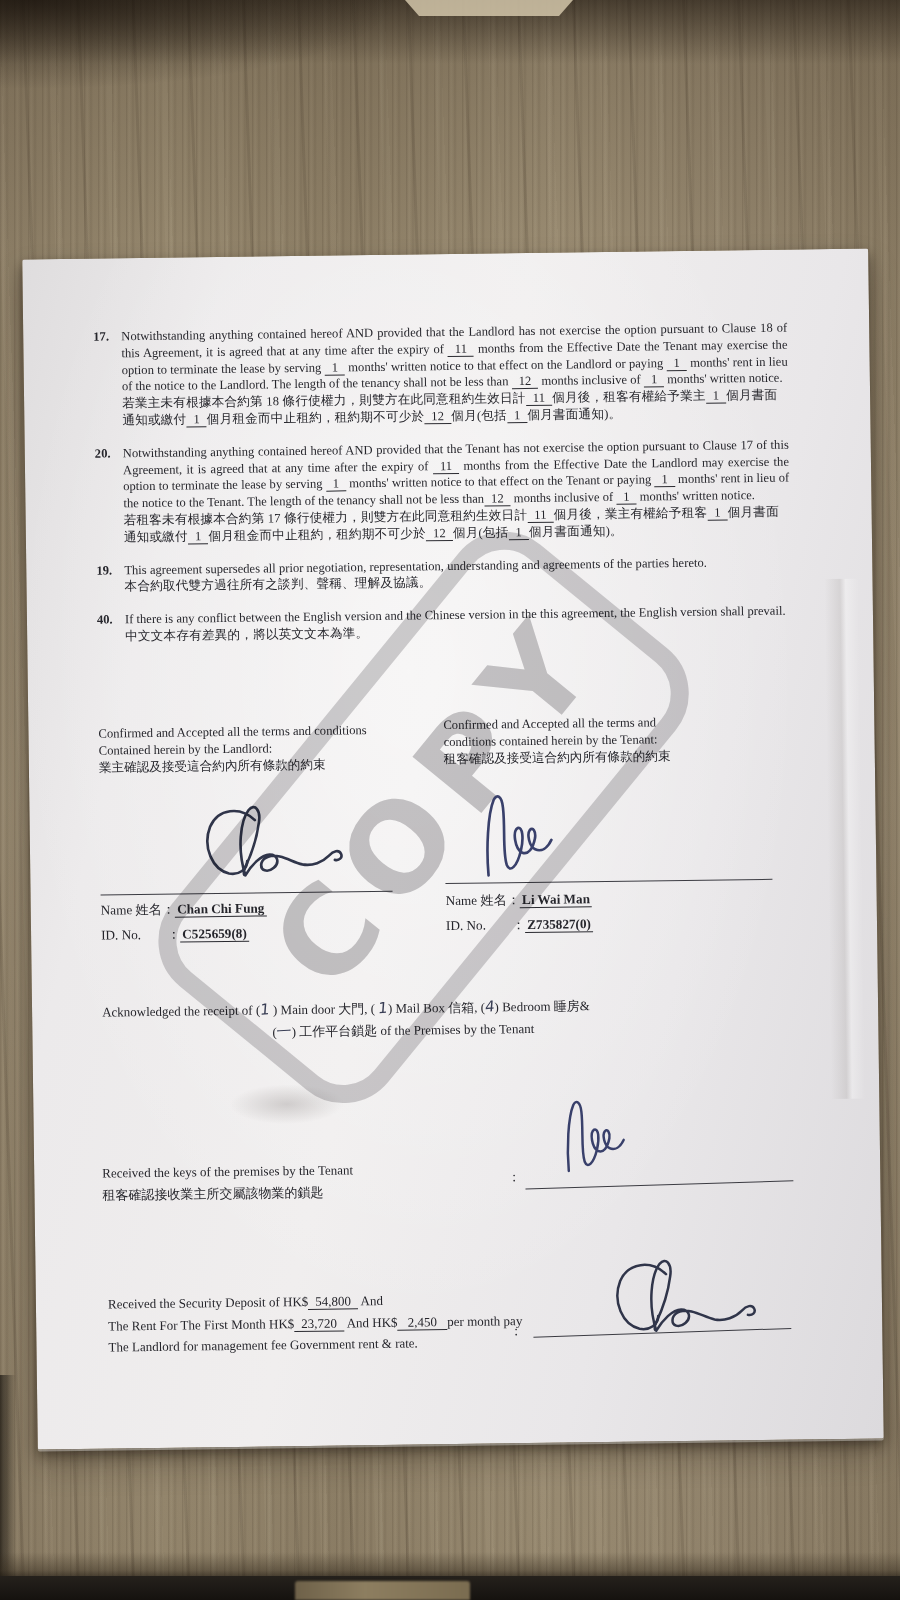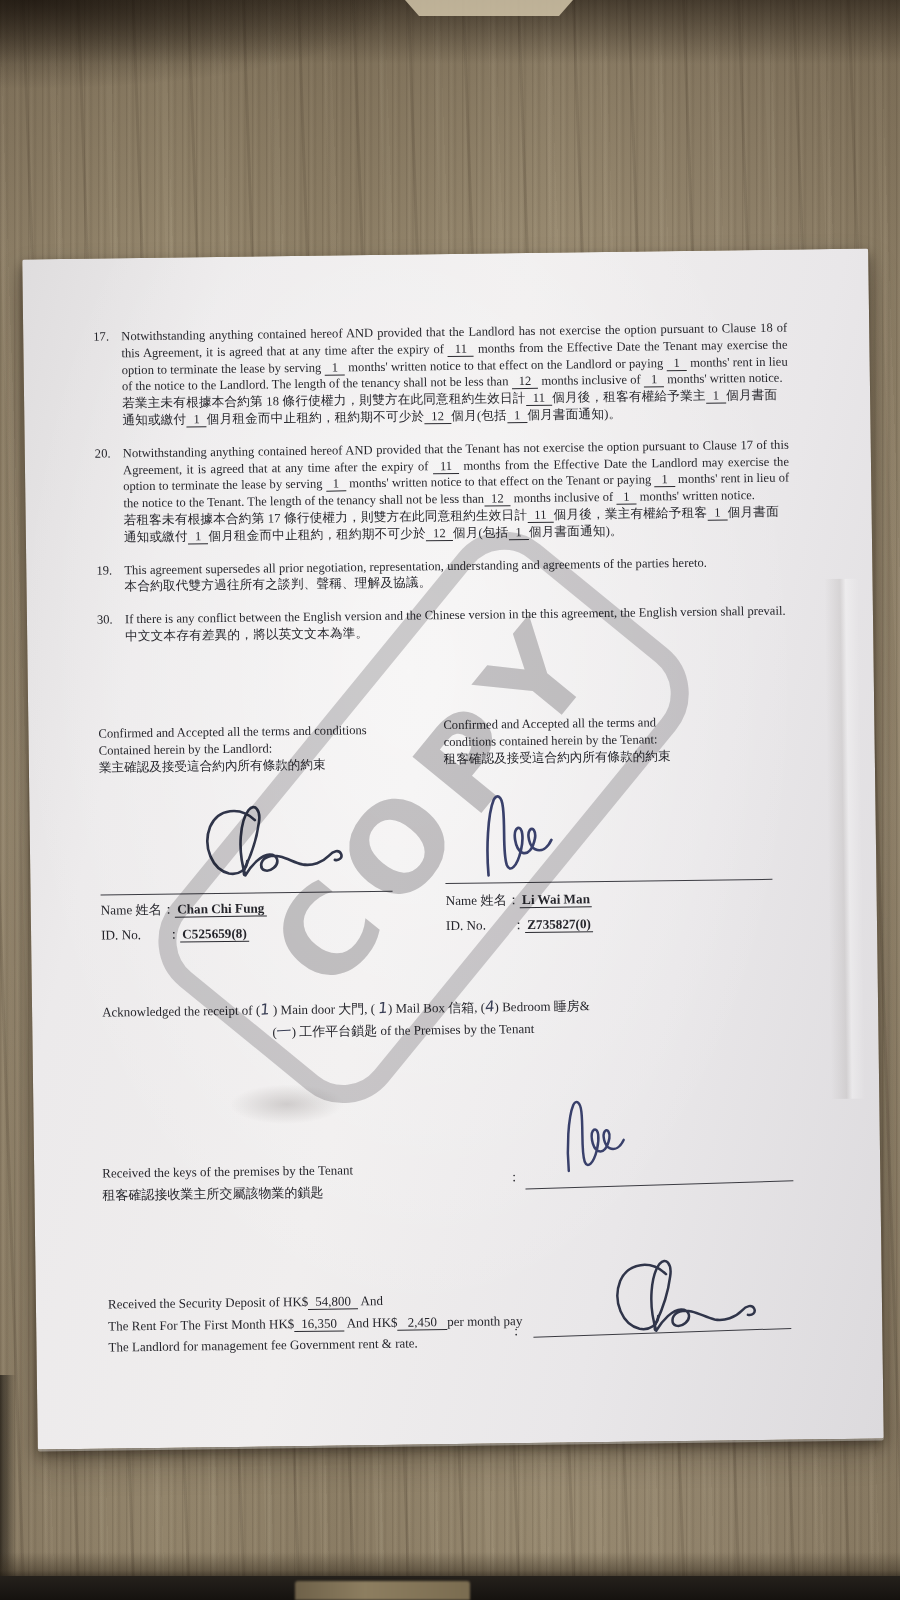--- a/index.html
+++ b/index.html
@@ -54,21 +54,21 @@
     display:flex; align-items:center; justify-content:center; z-index:5; }
   .stamp-text { font-family:"DejaVu Sans","Liberation Sans",sans-serif; font-weight:bold;
     font-size:122px; letter-spacing:16px; color:rgba(136,132,138,0.45);
     padding-left:42px; white-space:nowrap; }
 
   
   .content { position:absolute; inset:0; z-index:2; }
   .clauses { position:absolute; left:70px; top:70px; width:694px; }
   .clause { position:relative; padding-left:28px; margin-bottom:16px;
     font-size:12.6px; line-height:16.8px; }
-  .clause .num { position:absolute; left:0; top:0; }
+  .clause .num { position:absolute; left:0; top:0;font-weight:bold; }
   .clause .en { text-align:justify; }
   .clause .zh { text-align:left; letter-spacing:0.2px; }
 
   .fill { font-weight:normal; border-bottom:1.2px solid #2a2a30; padding:0 7px; white-space:nowrap;margin-top:12px; }
   .uval { font-weight:bold; border-bottom:1.2px solid #2a2a30; padding:0 2px; }
   .hand { display:inline-block; font-family:"DejaVu Sans",sans-serif; color:#383d54;
     transform:skewX(-8deg) rotate(-3deg); font-size:1.15em; line-height:1; }
 
   .confirm { position:absolute; font-size:12.6px; line-height:17px; white-space:nowrap; }
   .confirm.landlord { left:70px; top:467px; }
@@ -133,21 +133,21 @@
           <span class="num">20.</span>
           <div class="en">Notwithstanding anything contained hereof AND provided that the Tenant has not exercise the option pursuant to Clause 17 of this Agreement, it is agreed that at any time after the expiry of <span class="fill">11</span> months from the Effective Date the Landlord may exercise the option to terminate the lease by serving <span class="fill">1</span> months' written notice to that effect on the Tenant or paying <span class="fill">1</span> months' rent in lieu of the notice to the Tenant.  The length of the tenancy shall not be less than<span class="fill">12</span> months inclusive of <span class="fill">1</span> months' written notice.</div>
           <div class="zh">若租客未有根據本合約第 17 條行使權力，則雙方在此同意租約生效日計<span class="fill">11</span>個月後，業主有權給予租客<span class="fill">1</span>個月書面通知或繳付<span class="fill">1</span>個月租金而中止租約，租約期不可少於<span class="fill">12</span>個月(包括<span class="fill">1</span>個月書面通知)。</div>
         </div>
         <div class="clause">
           <span class="num">19.</span>
           <div class="en">This agreement supersedes all prior negotiation, representation, understanding and agreements of the parties hereto.</div>
           <div class="zh">本合約取代雙方過往所有之談判、聲稱、理解及協議。</div>
         </div>
         <div class="clause">
-          <span class="num">30.</span>
+          <span class="num">40.</span>
           <div class="en">If there is any conflict between the English version and the Chinese version in the this agreement, the English version shall prevail.</div>
           <div class="zh">中文文本存有差異的，將以英文文本為準。</div>
         </div>
       </div>
 
       <div class="confirm landlord">
         <div>Confirmed and Accepted all the terms and conditions</div>
         <div>Contained herein by the Landlord:</div>
         <div>業主確認及接受這合約內所有條款的約束</div>
       </div>
@@ -198,21 +198,21 @@
         <div>租客確認接收業主所交屬該物業的鎖匙</div>
       </div>
       <span class="keys-colon">:</span>
       <div class="sig-line line-keys"></div>
       <svg class="sig sig-tenant-keys" width="88" height="82" viewBox="0 0 95 92">
         <path d="M10,88 C8,62 10,28 16,14 C19,8 24,10 25,22 C27,42 24,66 28,78 C31,86 38,80 42,64 C45,52 44,40 39,42 C34,45 36,62 43,66 C49,69 54,62 56,52 C57,45 54,41 51,44 C48,48 50,60 56,63 C62,66 68,62 72,54" stroke="#39406b" stroke-width="2.8"></path>
       </svg>
 
       <div class="deposit-block">
         <div>Received the Security Deposit of HK$<span class="fill">54,800</span> And</div>
-        <div>The Rent For The First Month HK$<span class="fill">16,350</span> And HK$<span class="fill"> 2,450 </span>  per month pay</div>
+        <div>The Rent For The First Month HK$<span class="fill">23,720</span> And HK$<span class="fill"> 2,450 </span>  per month pay</div>
         <div>The Landlord for management fee Government rent &amp; rate.</div>
       </div>
       <span class="dep-colon">:</span>
       <div class="sig-line line-deposit"></div>
       <svg class="sig sig-landlord-dep" width="185" height="96" viewBox="0 0 155 92">
         <path d="M64,22 C50,8 28,10 20,28 C12,48 22,70 38,74 C48,76 56,70 56,62" stroke="#30354a" stroke-width="2.4"></path>
         <path d="M54,76 C46,50 50,22 58,12 C64,5 70,12 68,24 C66,38 60,56 54,68 C52,72 52,76 54,76 C60,66 70,56 78,56 C86,56 88,64 82,69 C76,74 68,72 70,64 C72,58 80,56 88,58 C96,60 102,64 110,66 C120,68 130,64 136,58 C141,53 146,52 148,56 C150,60 146,63 142,62" stroke="#30354a" stroke-width="2.4"></path>
       </svg>
 
     </div>

